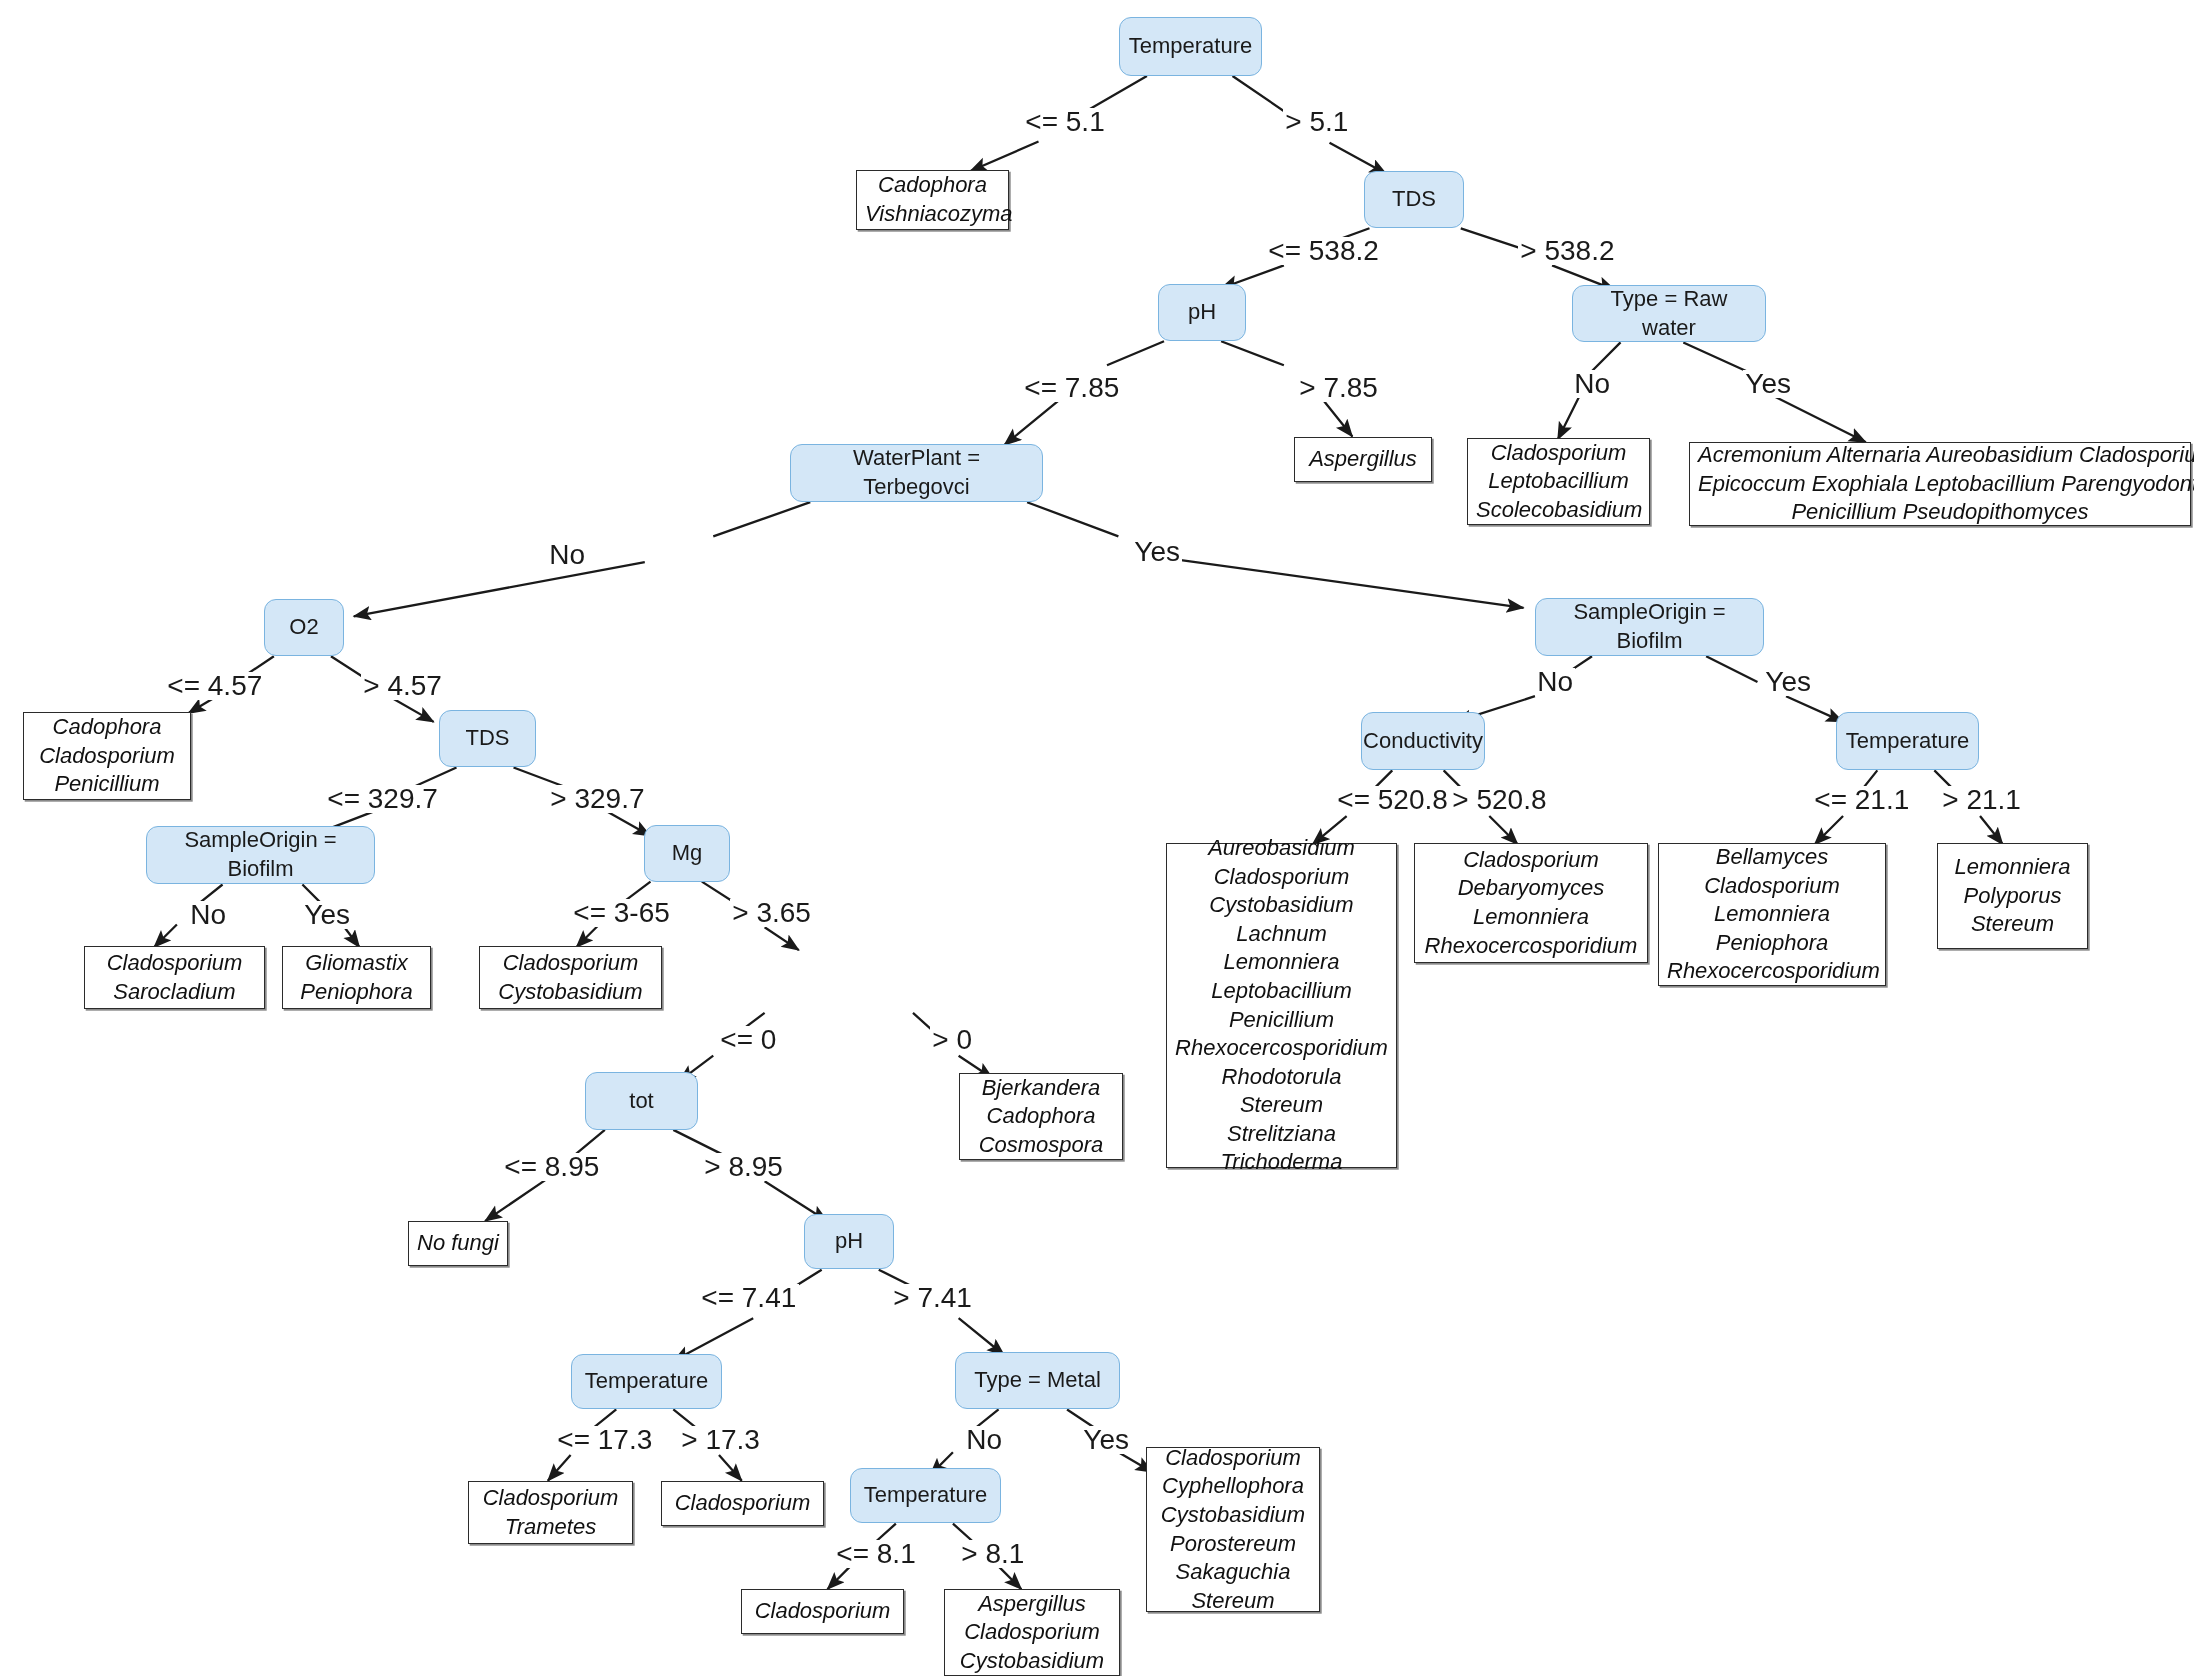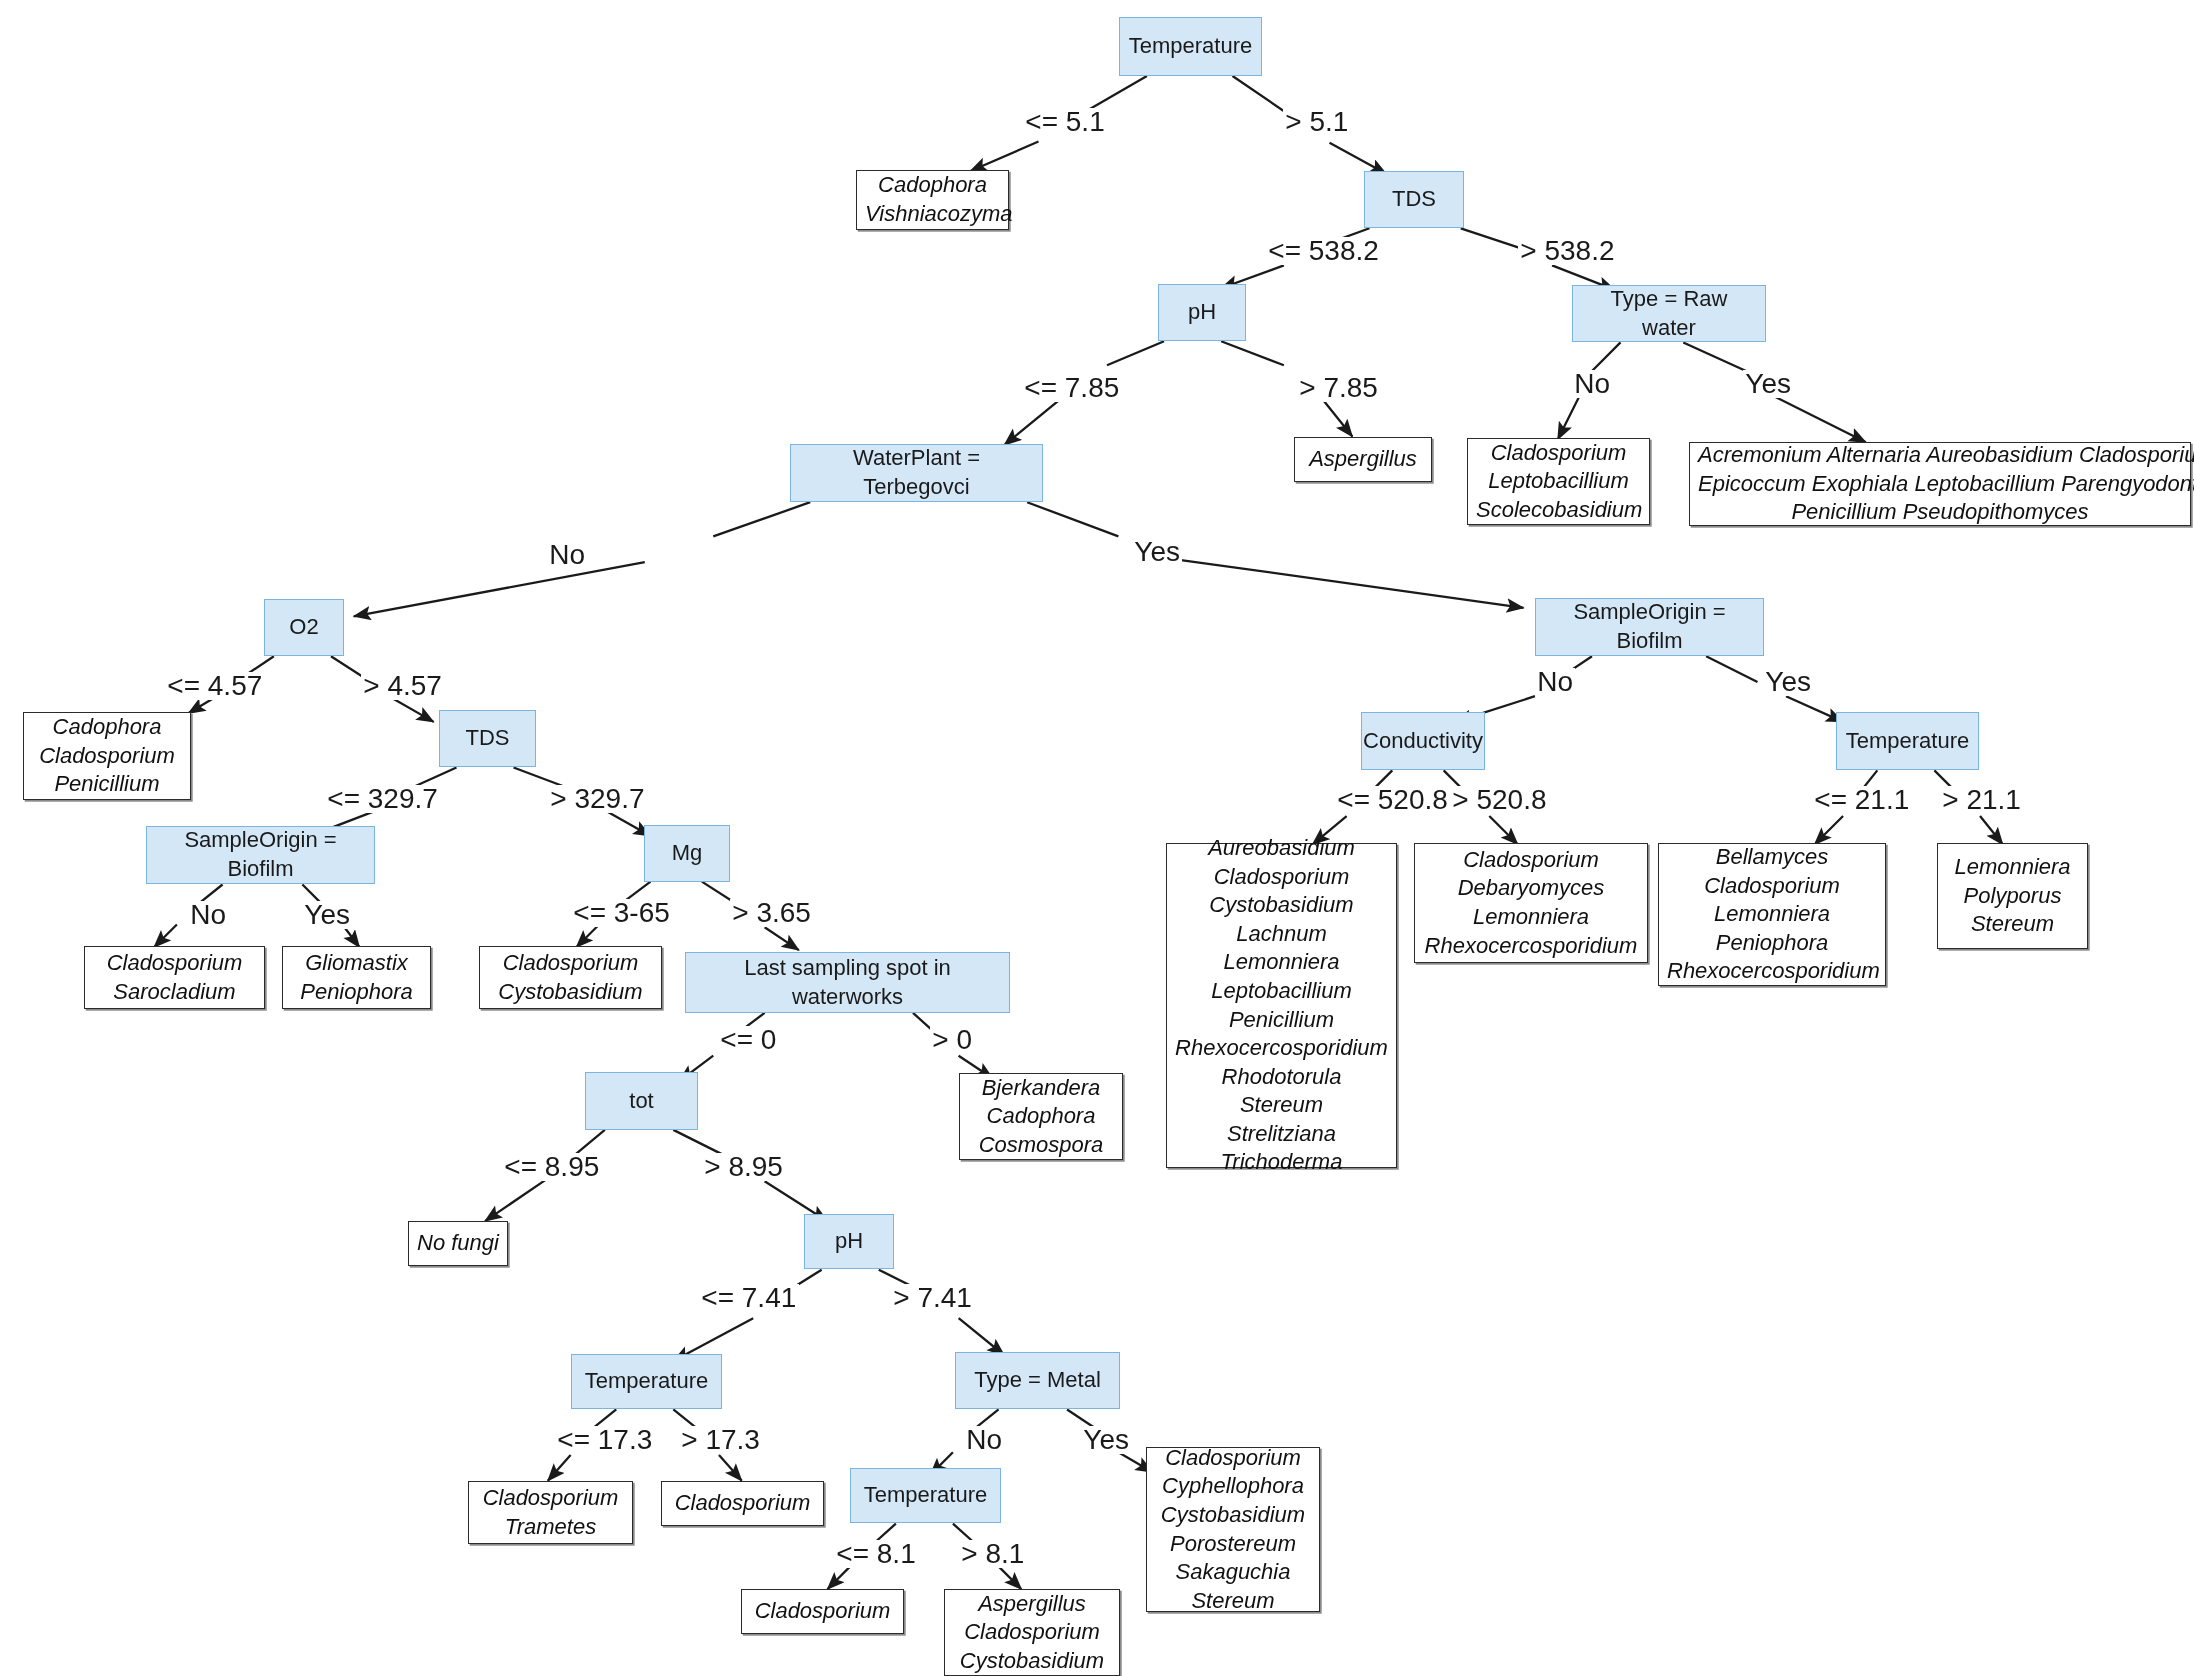--- a/index.html
+++ b/index.html
@@ -28,21 +28,21 @@
     box-sizing: border-box;
     display: flex;
     align-items: center;
     justify-content: center;
     text-align: center;
     line-height: 1.30;
   }
   .decision {
     background: #d4e7f7;
     border: 1.7px solid #7ab4e0;
-    border-radius: 0;
+    border-radius: 12px;
     color: #1a1a1a;
     font-size: 22px;
     padding: 2.3px 9px;
   }
   .leaf {
     background: #ffffff;
     border: 1.7px solid #2b2b2b;
     box-shadow: 1.7px 1.7px 0 0 #8a8a8a;
     color: #111111;
     font-size: 22px;
@@ -177,23 +177,20 @@
   </div>
 
   <div class="node decision" style="left:146px; top:826px; width:229px; height:58px;">
     <span>SampleOrigin = Biofilm</span>
   </div>
 
   <div class="node decision" style="left:644px; top:825px; width:86px; height:57px;">
     <span>Mg</span>
   </div>
 
-  <div class="node decision" style="left:685px; top:952px; width:325px; height:61px;">
-    <span>Last sampling spot in waterworks</span>
-  </div>
 
   <div class="node decision" style="left:585px; top:1072px; width:113px; height:58px;">
     <span>tot</span>
   </div>
 
   <div class="node decision" style="left:804px; top:1214px; width:90px; height:55px;">
     <span>pH</span>
   </div>
 
   <div class="node decision" style="left:571px; top:1354px; width:151px; height:55px;">

